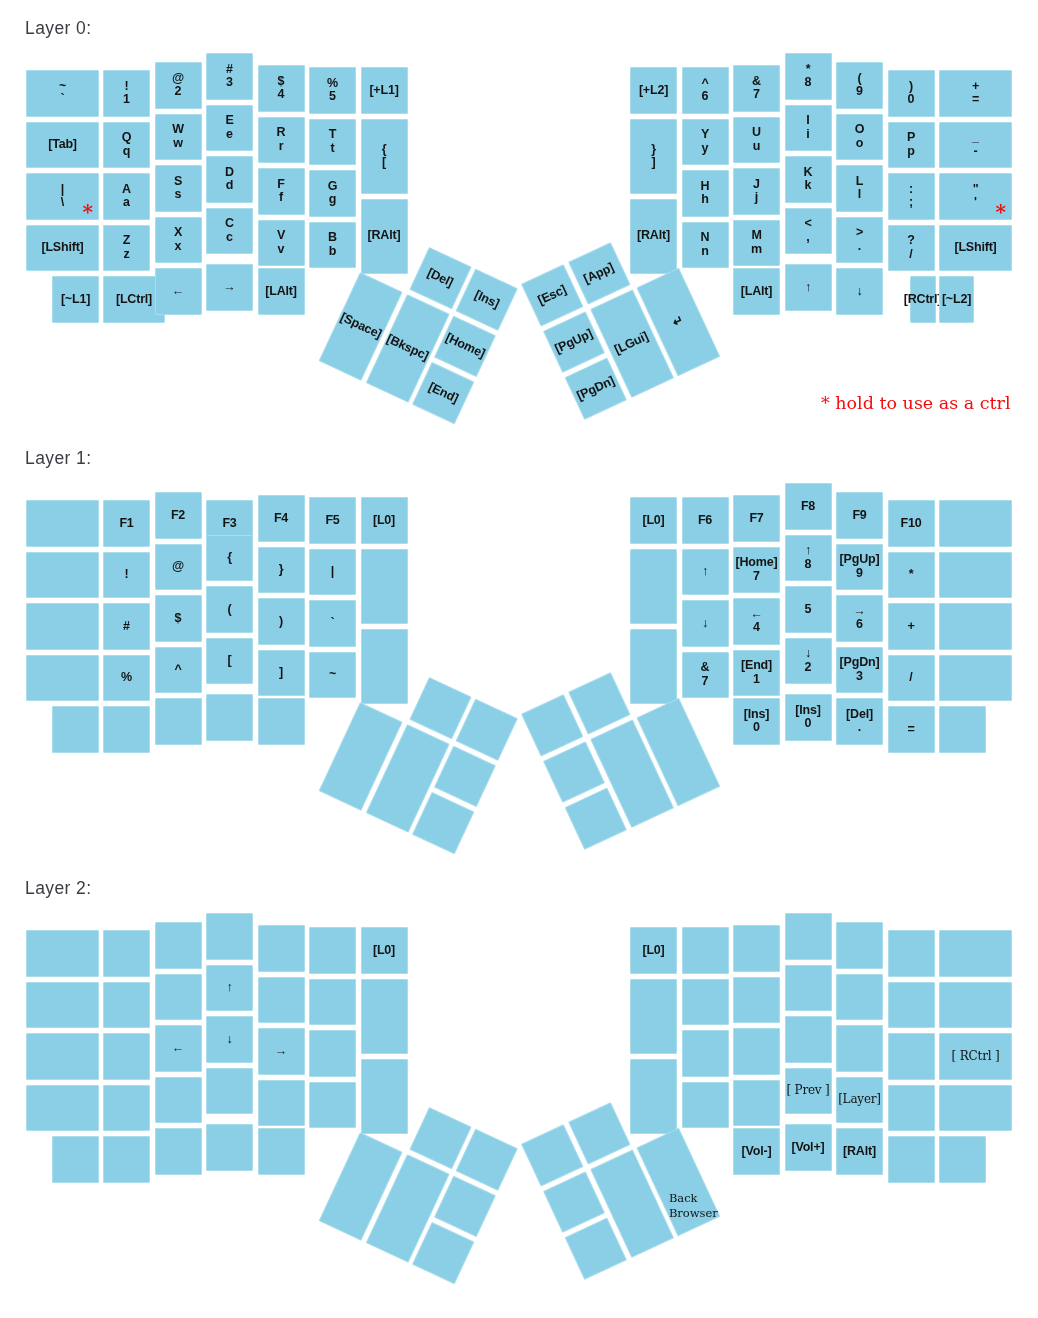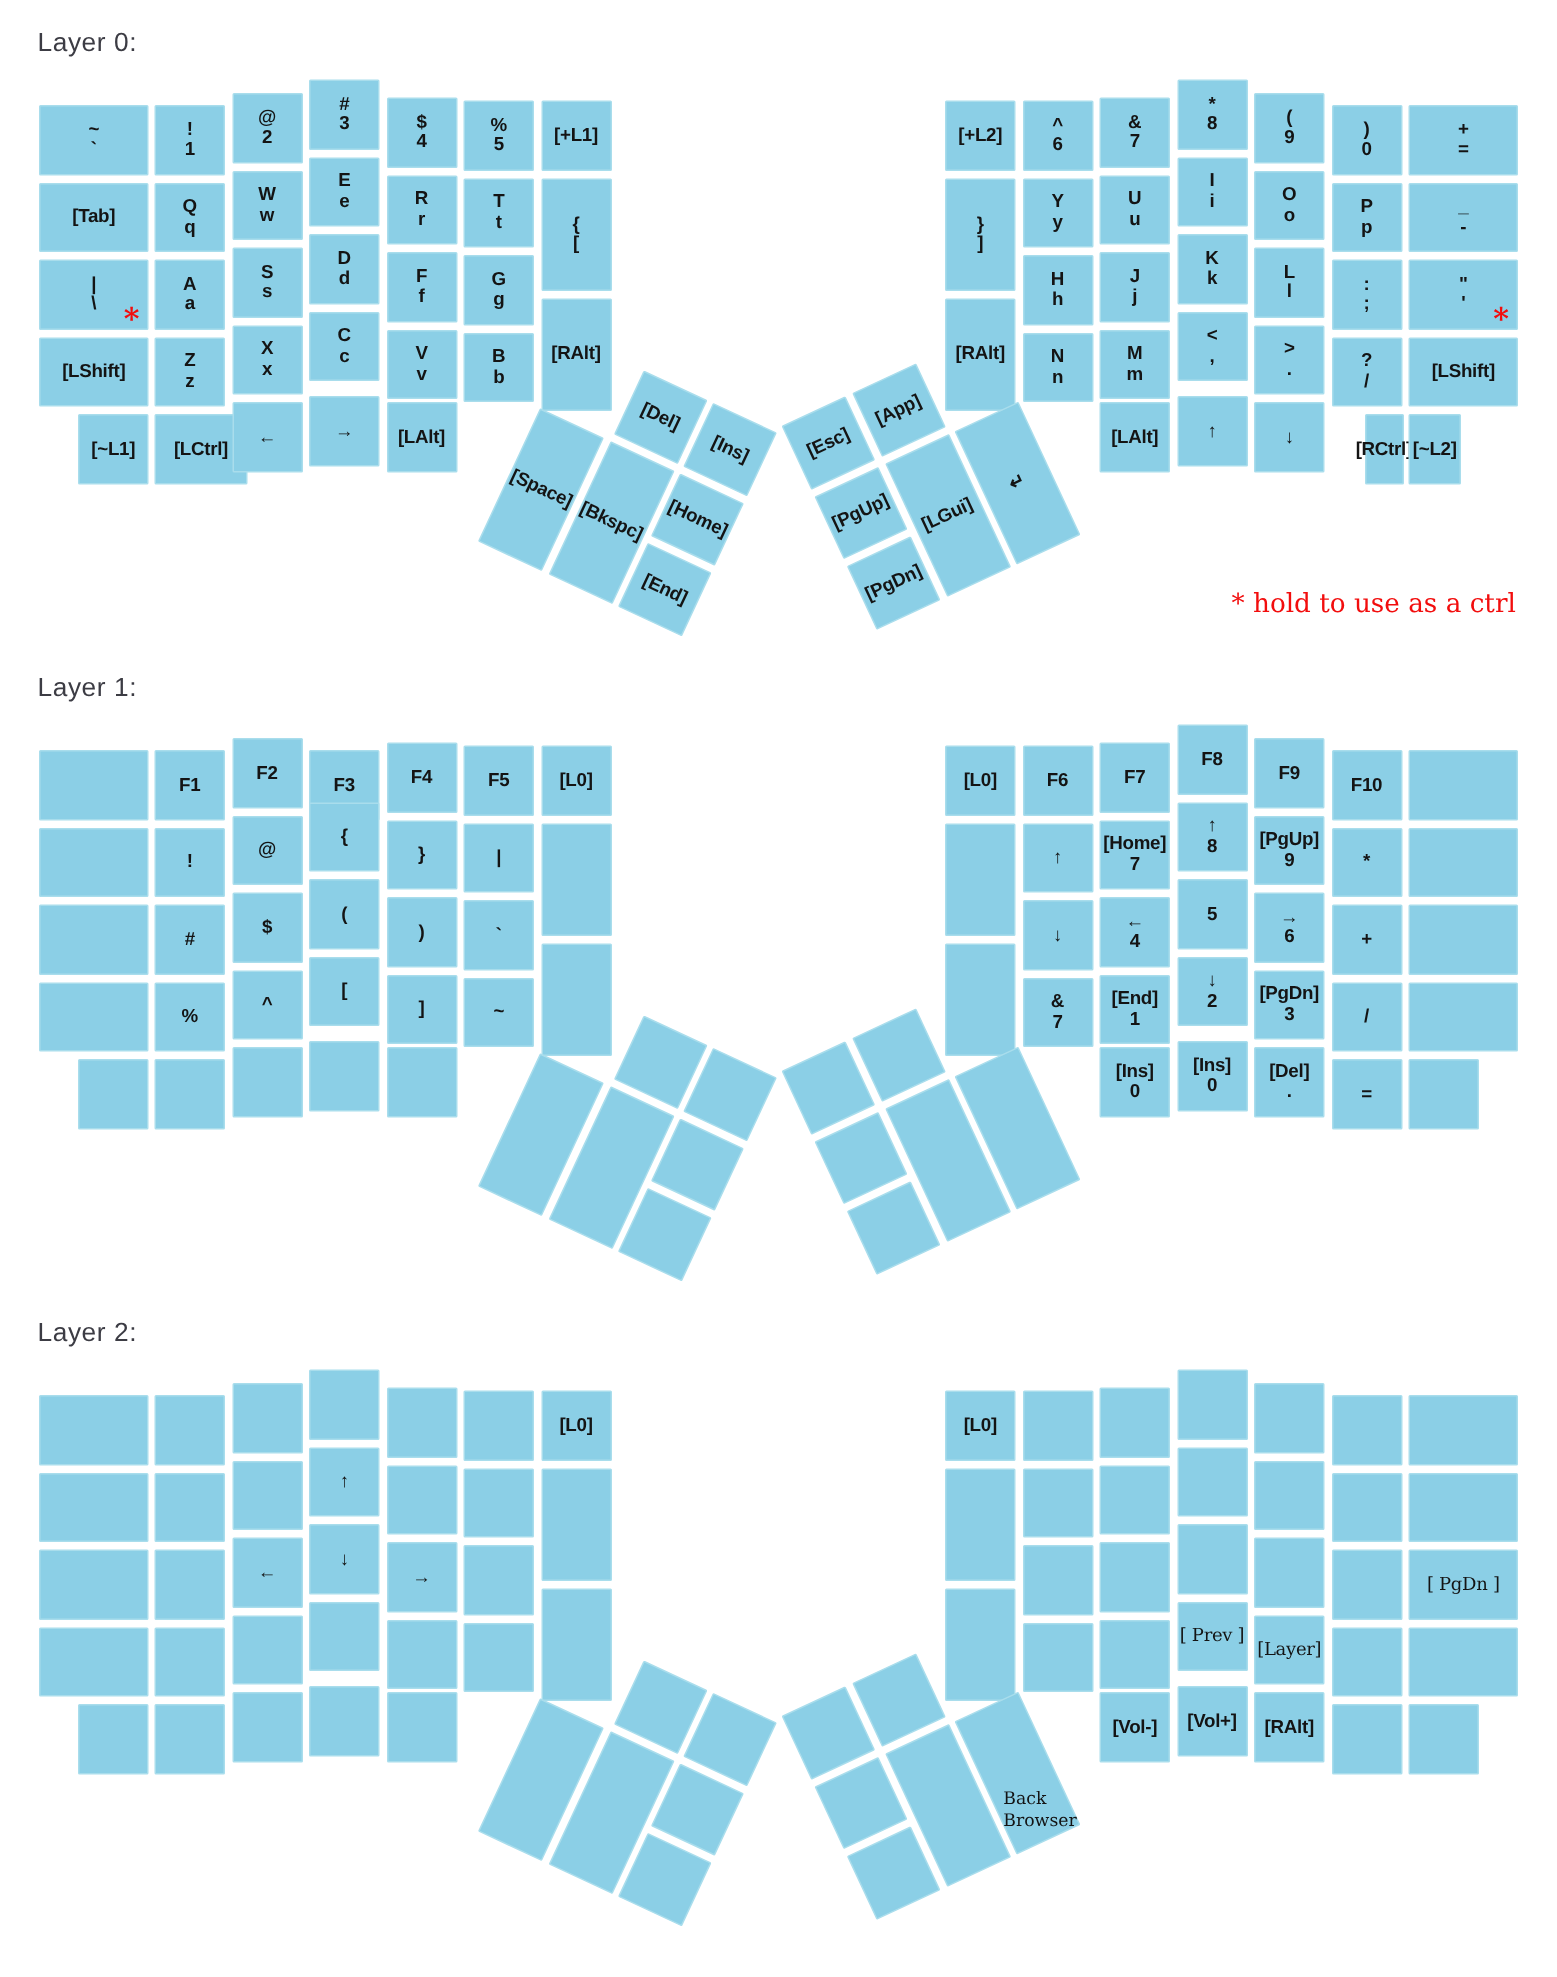--- a/index.html
+++ b/index.html
@@ -618,21 +618,21 @@
       <span class="klabel">[RAlt]</span>
     </div>
     <div class="key" style="left: 887.5px; top: 930px; width: 47px; height: 46.5px;"></div>
     <div class="key" style="left: 887.5px; top: 981.5px; width: 47px; height: 46.5px;"></div>
     <div class="key" style="left: 887.5px; top: 1033px; width: 47px; height: 46.5px;"></div>
     <div class="key" style="left: 887.5px; top: 1084.5px; width: 47px; height: 46.5px;"></div>
     <div class="key" style="left: 887.5px; top: 1136px; width: 47px; height: 46.5px;"></div>
     <div class="key" style="left: 939px; top: 930px; width: 73px; height: 46.5px;"></div>
     <div class="key" style="left: 939px; top: 981.5px; width: 73px; height: 46.5px;"></div>
     <div class="key serif" style="left: 939px; top: 1033px; width: 73px; height: 46.5px;">
-      <span class="klabel">[ PgDn ]</span>
+      <span class="klabel">[ RCtrl ]</span>
     </div>
     <div class="key" style="left: 939px; top: 1084.5px; width: 73px; height: 46.5px;"></div>
     <div class="key" style="left: 939px; top: 1136px; width: 47px; height: 46.5px;"></div>
     <div class="thumb" style="left: 521px; top: 1144px; transform: rotate(-25deg);">
       <div class="key" style="left: 0px; top: 0px; width: 47px; height: 46.5px;"></div>
       <div class="key" style="left: 51.5px; top: 0px; width: 47px; height: 46.5px;"></div>
       <div class="key" style="left: 0px; top: 51.5px; width: 47px; height: 46.5px;"></div>
       <div class="key" style="left: 0px; top: 103px; width: 47px; height: 46.5px;"></div>
       <div class="key" style="left: 51.5px; top: 51.5px; width: 47px; height: 98px;"></div>
       <div class="key serif" style="left: 103px; top: 51.5px; width: 47px; height: 98px;">

